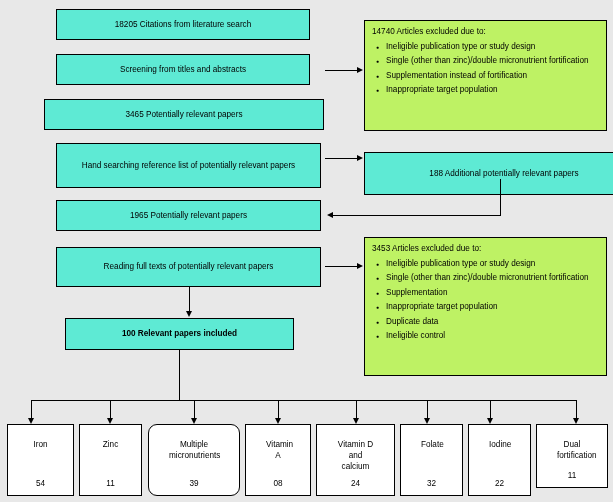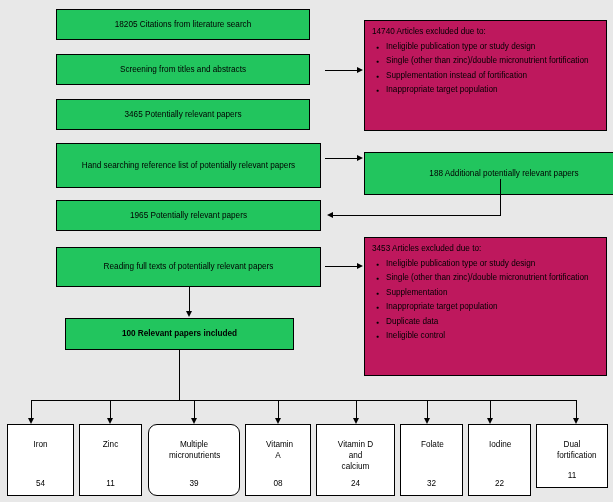--- a/index.html
+++ b/index.html
@@ -6,36 +6,36 @@
   body{
     width:613px;height:502px;
     background:#e8e8e8;
     font-family:"Liberation Sans", sans-serif;
     position:relative;
     overflow:hidden;
   }
   .canvas{position:absolute;left:0;top:0;width:613px;height:502px;}
   .box{
     position:absolute;
-    background:#22c55e;
+    background:#5eead4;
     border:1px solid #000000;
     box-sizing:border-box;
     display:flex;
     align-items:center;
     justify-content:center;
     text-align:center;
     font-size:8.2px;
     line-height:12px;
     color:#000;
     padding:2px 1px;
   }
   .box.bold{font-weight:bold;}
   .boxL{
     position:absolute;
-    background:#be185d;
+    background:#bef264;
     border:1px solid #000000;
     box-sizing:border-box;
     font-size:8.2px;
     line-height:12.5px;
     color:#000;
     padding:5px 6px 4px 7px;
   }
   .boxL .hdr{margin:0 0 1px 0;}
   .boxL ul{
     margin:2px 0 0 0;
@@ -109,21 +109,21 @@
 <div class="canvas">
 
   <div class="box" style="left:56px;top:9px;width:254px;height:31px;">
     <span>18205 Citations from literature search</span>
   </div>
 
   <div class="box" style="left:56px;top:54px;width:254px;height:31px;">
     <span>Screening from titles and abstracts</span>
   </div>
 
-  <div class="box" style="left:56px;top:99px;width:254px;height:31px;">
+  <div class="box" style="left:44px;top:99px;width:280px;height:31px;">
     <span>3465 Potentially relevant papers</span>
   </div>
 
   <div class="box" style="left:56px;top:143px;width:265px;height:45px;">
     <span>Hand searching reference list of potentially relevant papers</span>
   </div>
 
   <div class="box" style="left:56px;top:200px;width:265px;height:31px;">
     <span>1965 Potentially relevant papers</span>
   </div>

